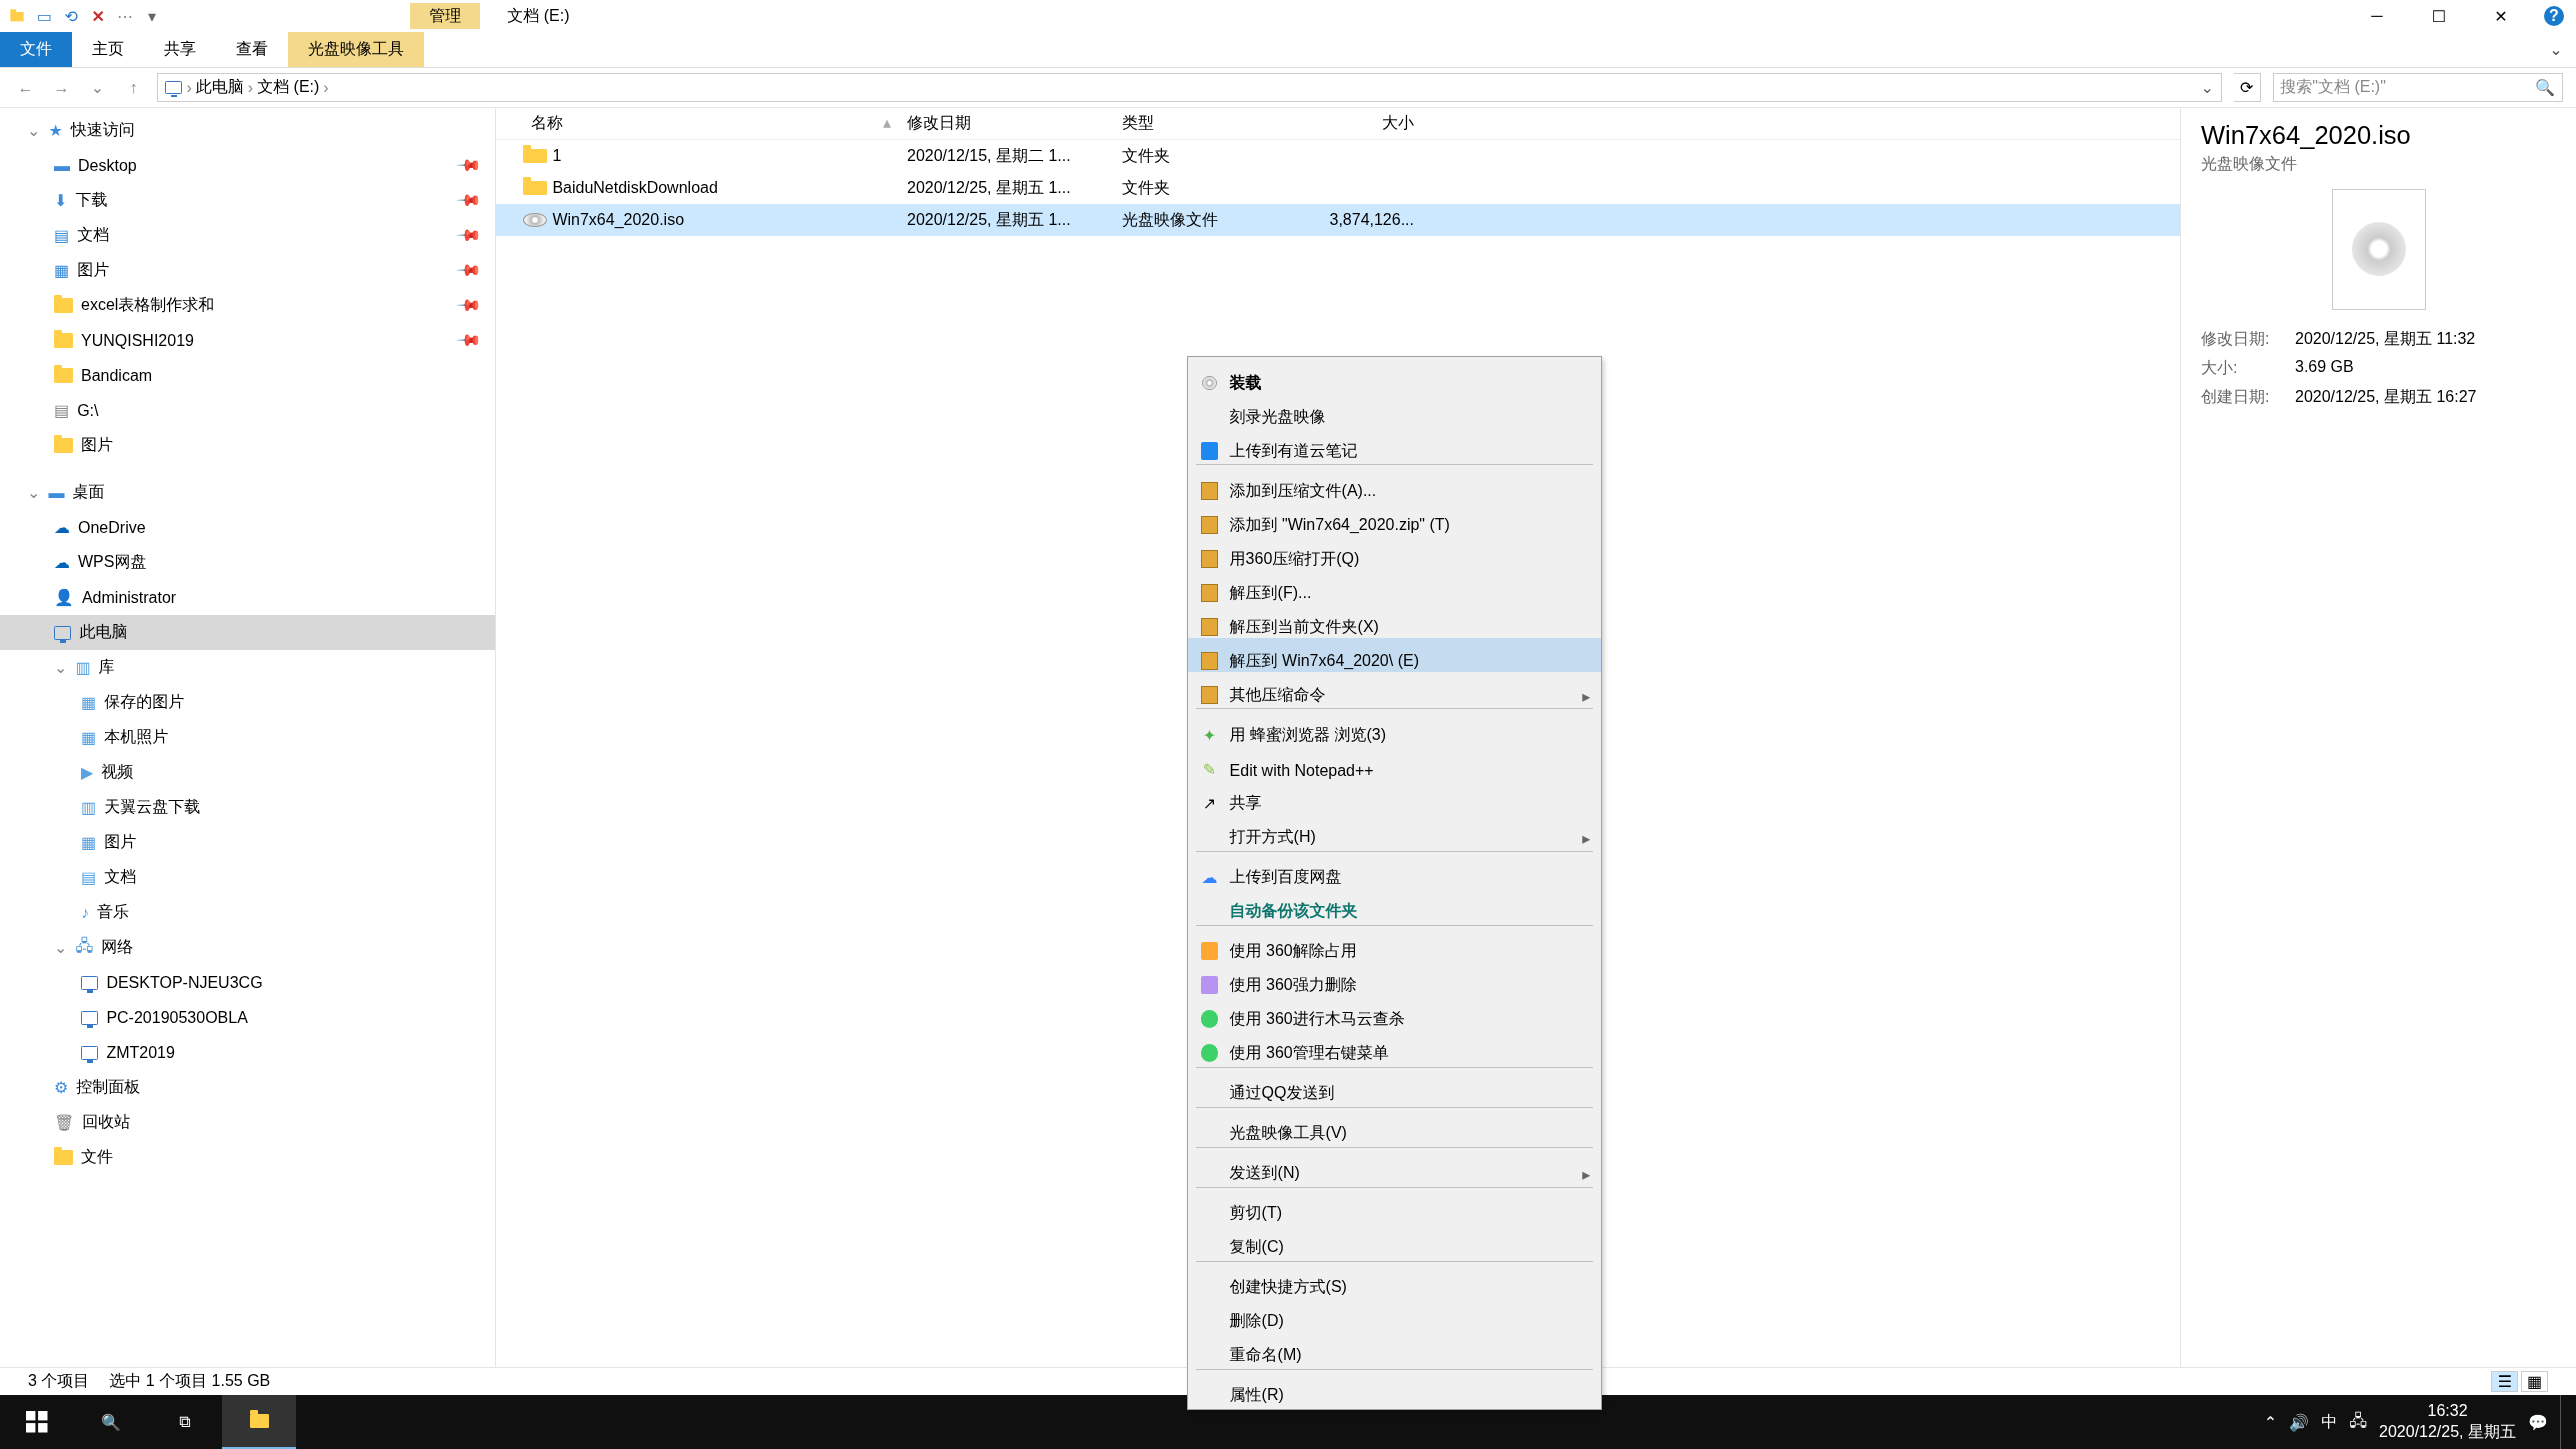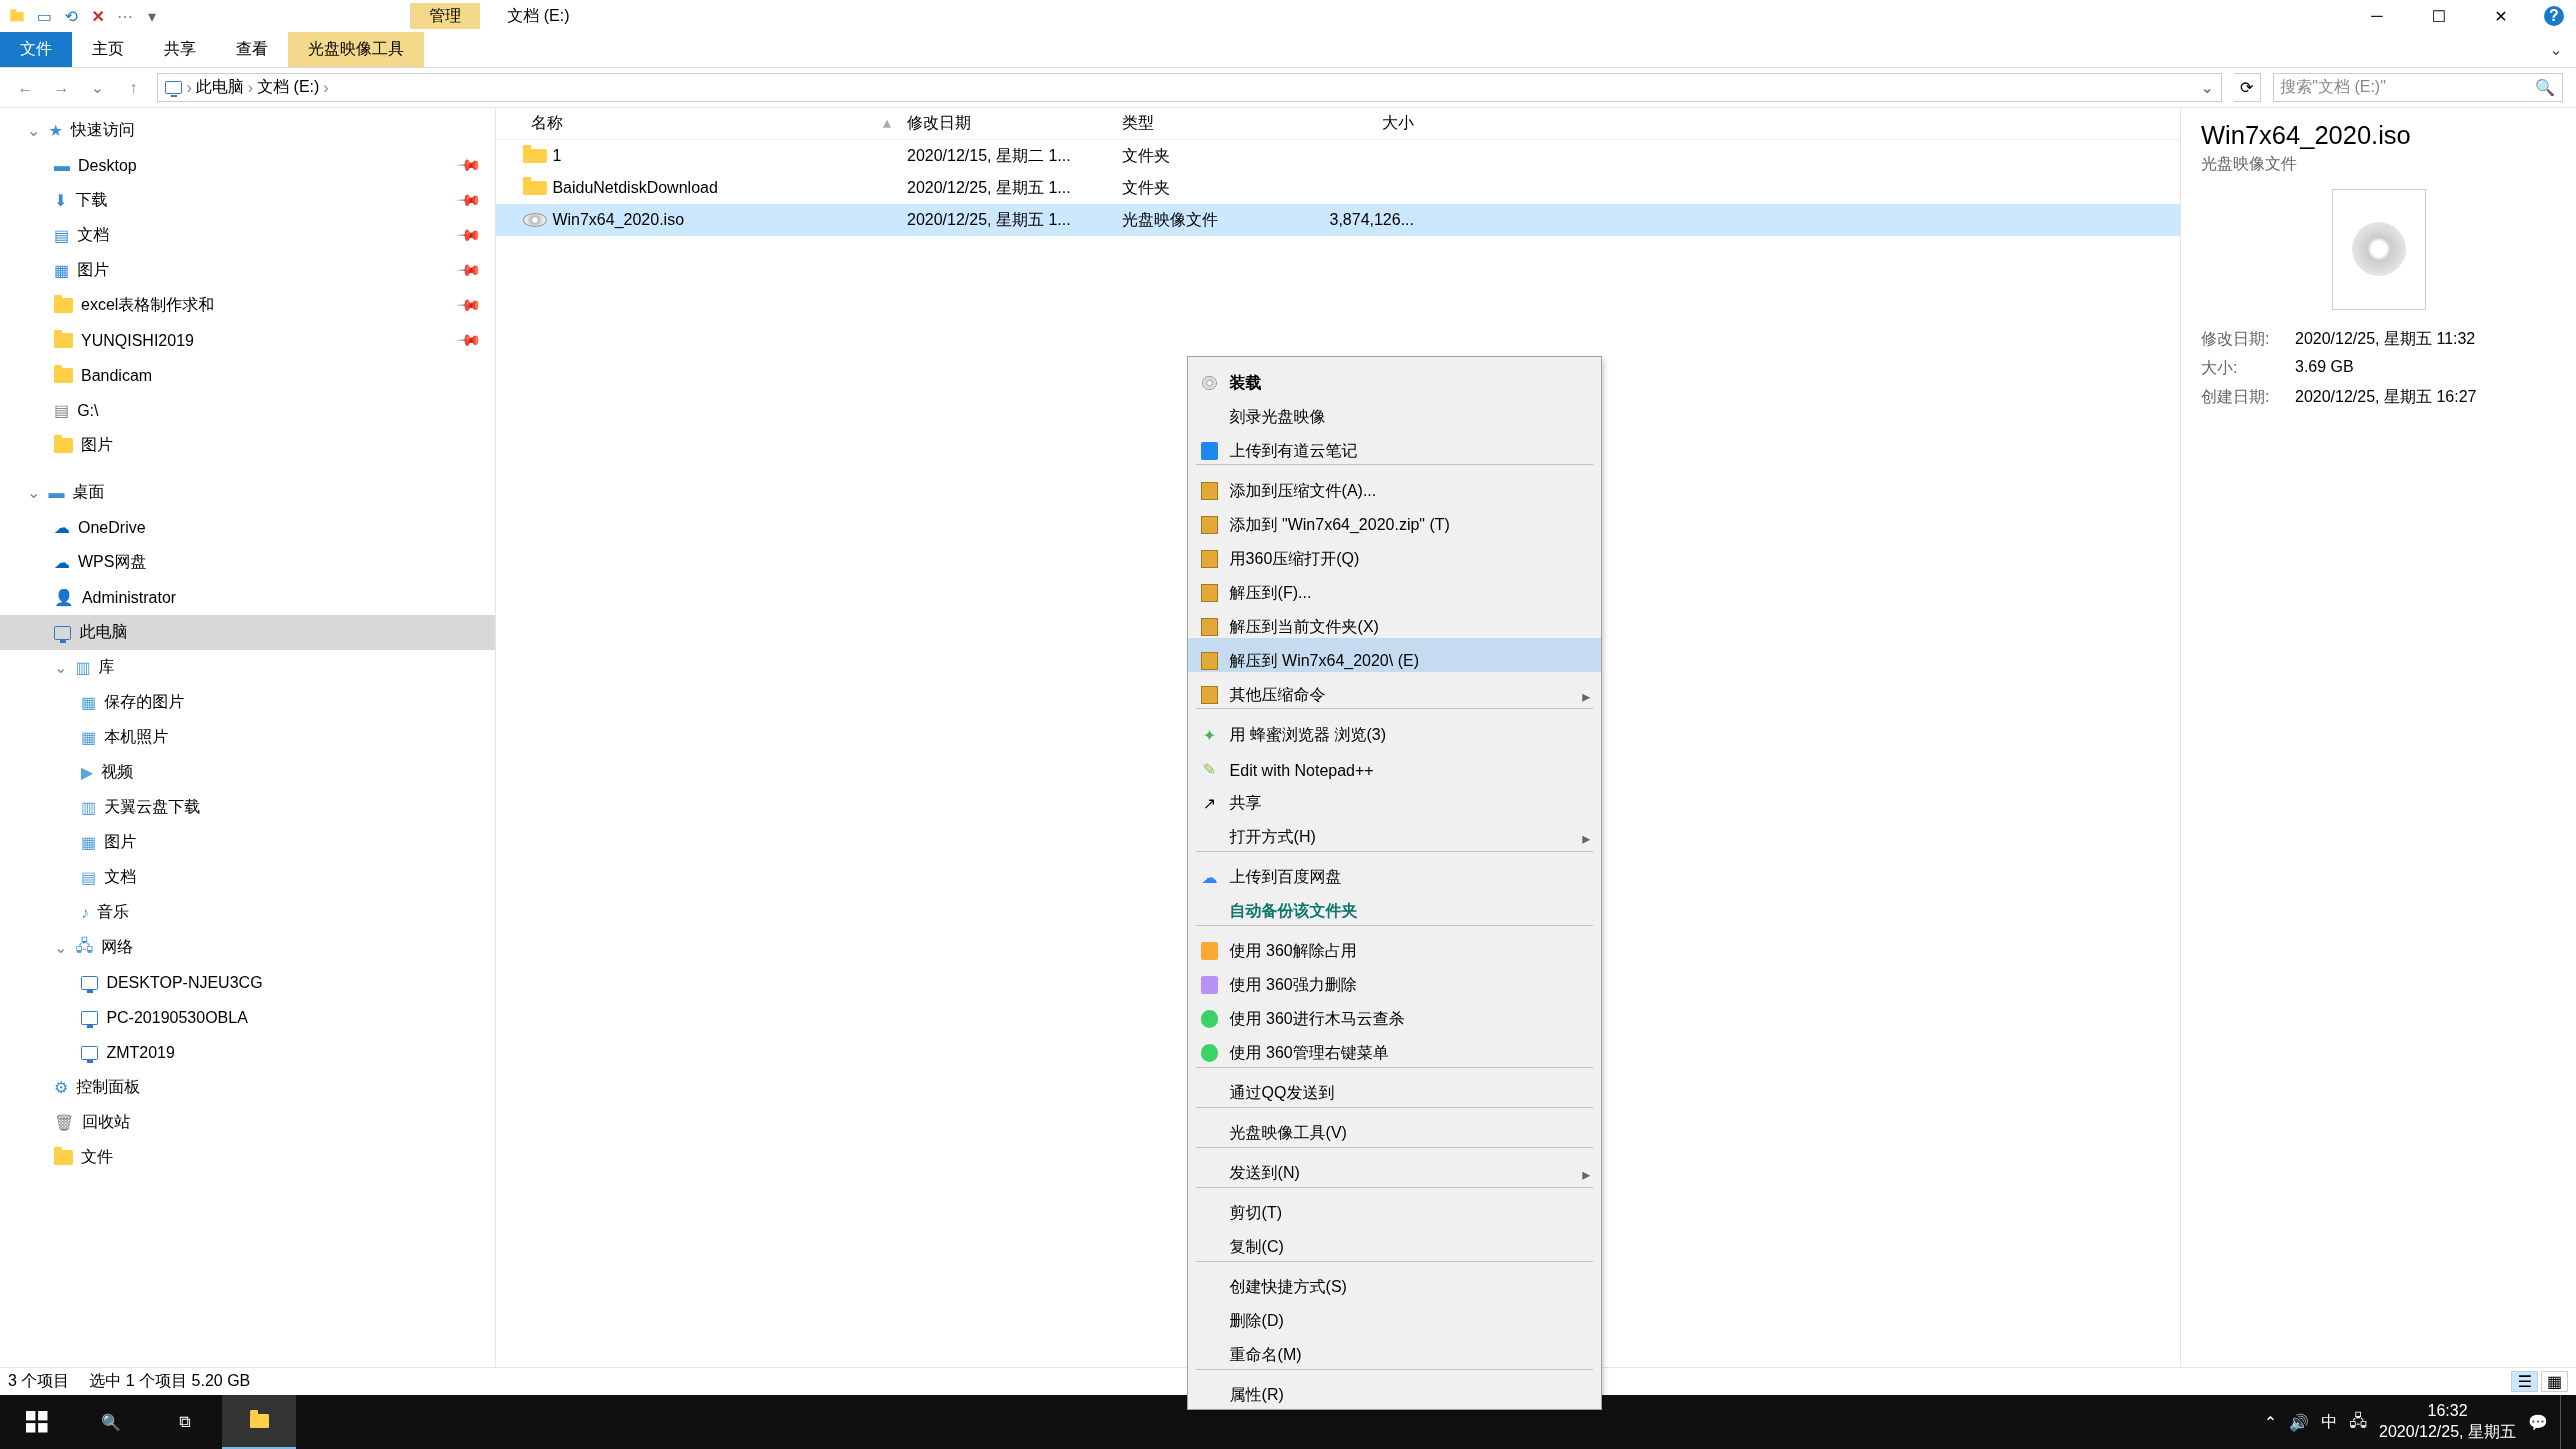--- a/index.html
+++ b/index.html
@@ -67,21 +67,21 @@
 .ctxmenu { position: absolute; left: 691px; top: 248px; width: 415px; background: #f0f0f0; border: 0.7px solid #a0a0a0; box-shadow: 2.7px 2.7px 5.4px rgba(0,0,0,0.2); padding: 2.7px 0; }
 .ctxmenu .item { height: 34px; display: flex; align-items: flex-end; padding: 0 10.7px; gap: 9.4px; }
 .ctxmenu .item:hover, .ctxmenu .item.hov { background: #c5dcf0; }
 .ctxmenu .item .mico { width: 21.5px; height: 21.5px; display: flex; align-items: center; justify-content: center; }
 .ctxmenu .item .arrow { margin-left: auto; color: #666; }
 .ctxmenu .item.disabled { color: #0f766e; font-weight: bold; }
 .ctxmenu .item.bold { font-weight: bold; }
 .ctxmenu .sep { height: 0.7px; background: #c0c0c0; margin: 2.7px 8px; }
 
 
-.statusbar { height: 28px; display: flex; align-items: center; padding: 0 8px; gap: 20px; border-top: 0.7px solid #e5e5e5; }
+.statusbar { height: 28px; display: flex; align-items: center; padding: 0 28px; gap: 20px; border-top: 0.7px solid #e5e5e5; }
 .statusbar .views { margin-left: auto; display: flex; gap: 2.7px; }
 .statusbar .views div { width: 27px; height: 21.5px; border: 0.7px solid #ccc; display:flex; align-items:center; justify-content:center; }
 .statusbar .views div.active { background: #cce8ff; }
 
 
 .taskbar { height: 54px; background: #101010; display: flex; align-items: center; }
 .taskbar .tbtn { width: 74px; height: 54px; display: flex; align-items: center; justify-content: center; color: #fff; }
 .taskbar .tbtn.active { background: #333; border-bottom: 2.7px solid #76b9ed; }
 .taskbar .tray { margin-left: auto; display: flex; align-items: center; color: #fff; gap: 12px; padding-right: 5.4px; }
 .taskbar .clock { text-align: center; line-height: 1.3; font-size: 14.8px; }
@@ -502,21 +502,21 @@
       </div>
     <div class="prop">
         <div class="k">创建日期:</div>
         <div>2020/12/25, 星期五 16:27</div>
       </div>
   </div>
 </div>
 
 <div class="statusbar">
   <span>3 个项目</span>
-  <span>选中 1 个项目  5.20 GB</span>
+  <span>选中 1 个项目  1.55 GB</span>
   <div class="views">
     <div class="active">☰</div>
     <div>▦</div>
   </div>
 </div>
 
 <div class="taskbar">
   <div class="tbtn">
       <svg width="21.5" height="21.5" viewBox="0 0 32 32">
         <rect x="0" y="0" width="14" height="14" fill="#fff"></rect>

